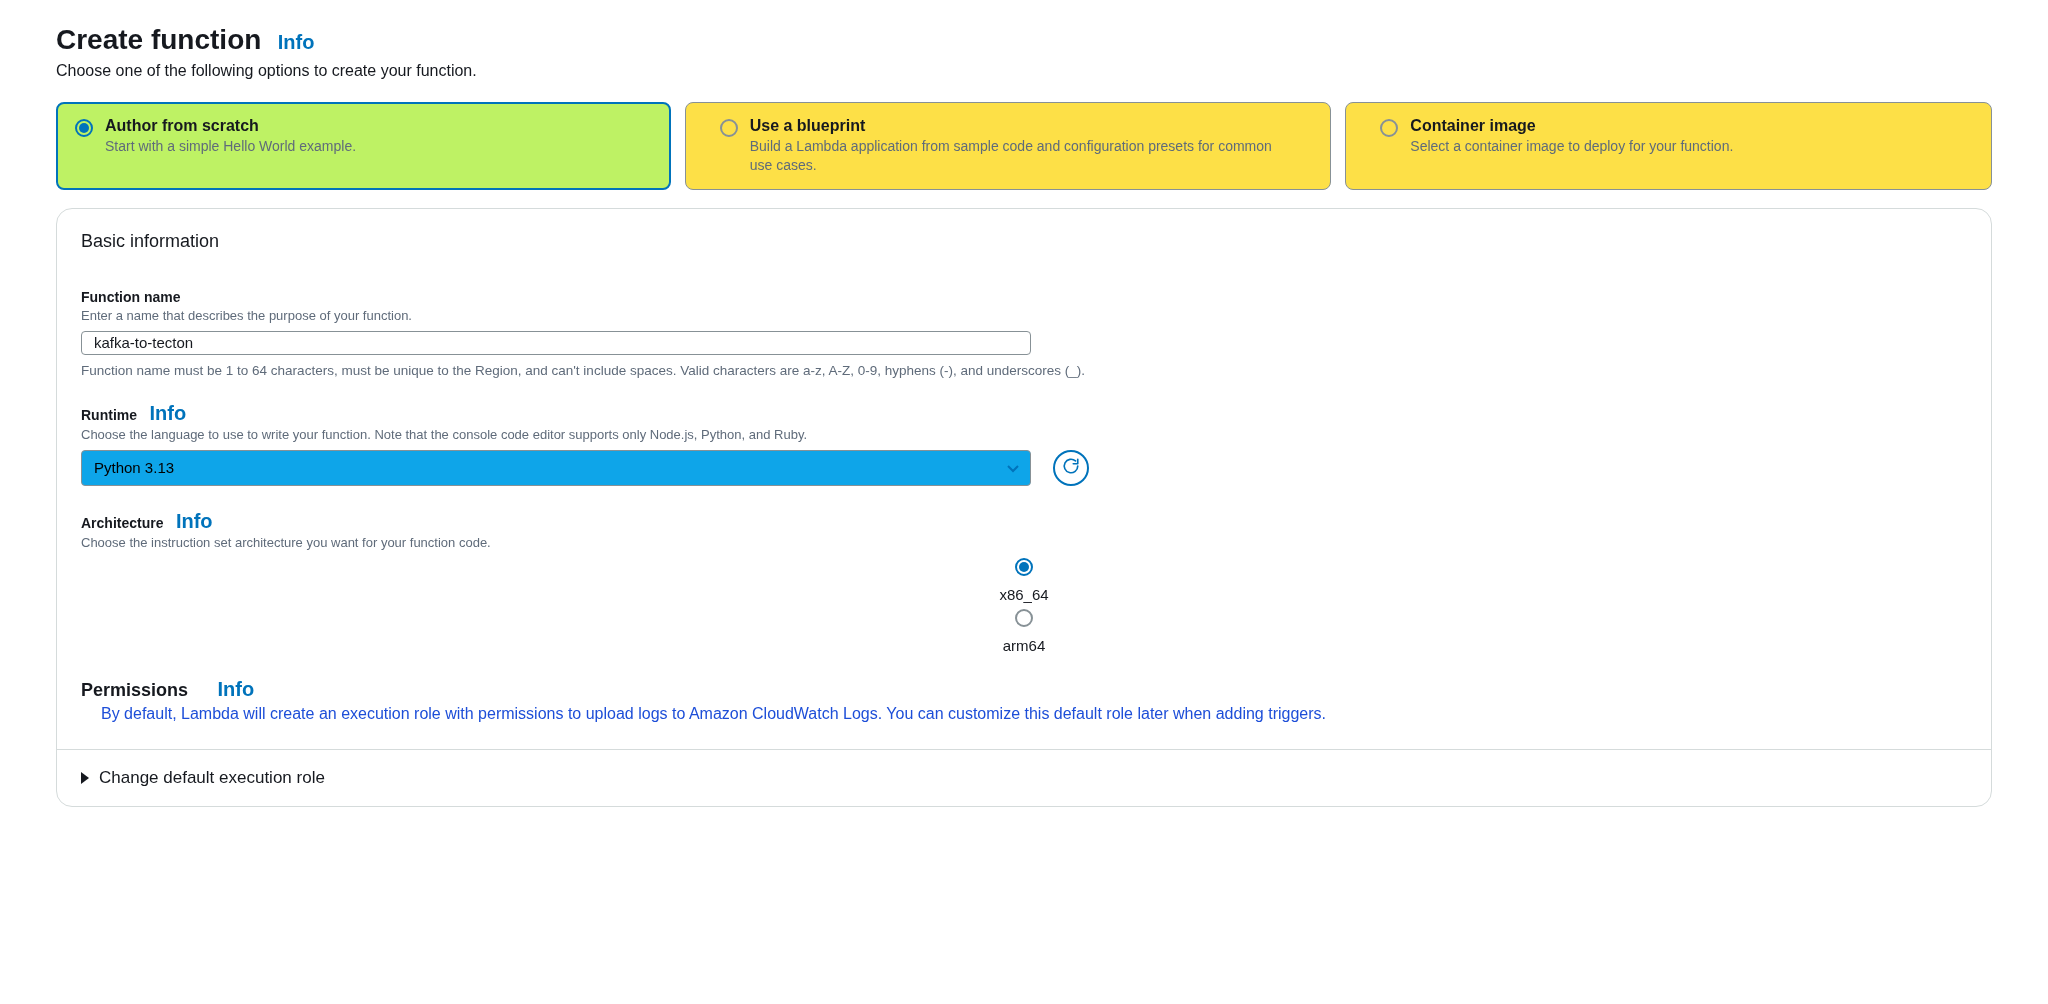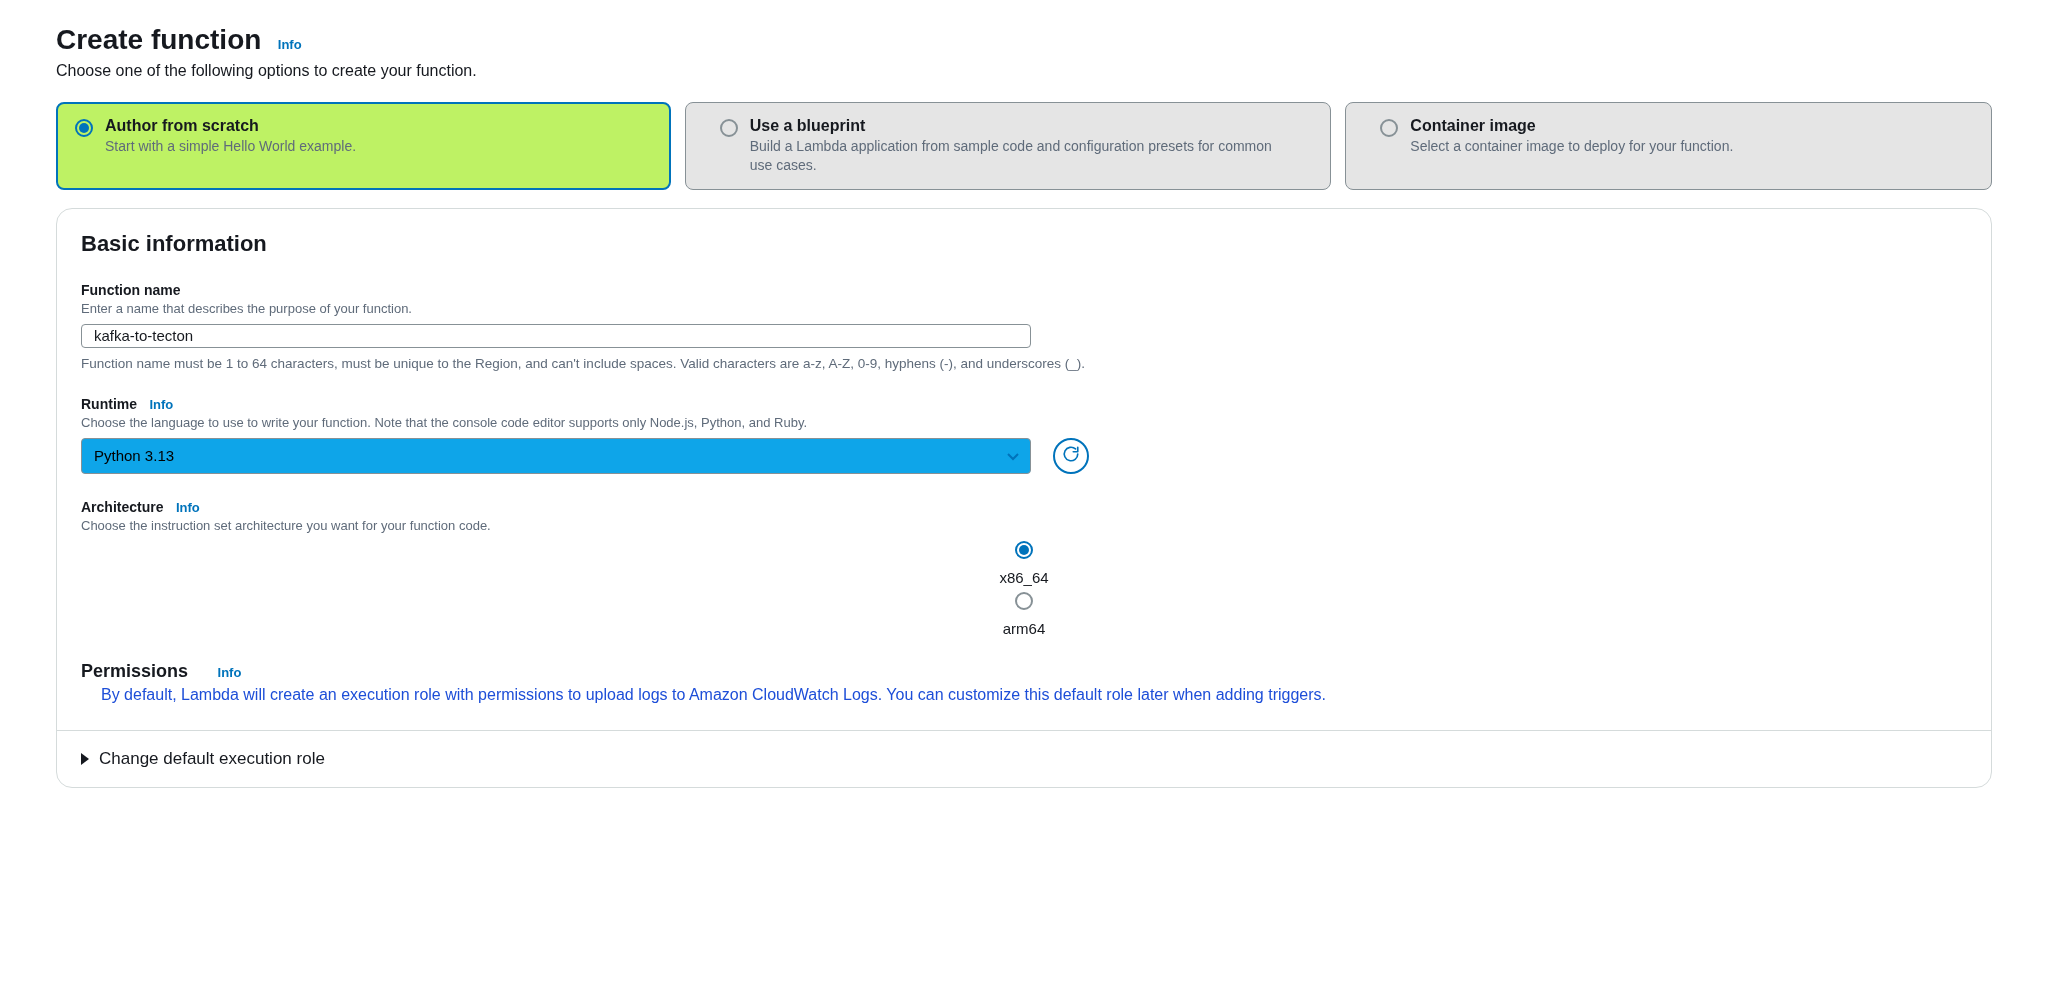--- a/index.html
+++ b/index.html
@@ -10,21 +10,21 @@
   padding: 24px 56px;
 }
 h1 {
   font-size: 28px;
   font-weight: 700;
   display: inline-block;
   margin-right: 12px;
 }
 .info-link {
   color: #0073bb;
-  font-size: 13px;
+  font-size: 20px;
   font-weight: 600;
   cursor: pointer;
   text-decoration: none;
 }
 .subtitle {
   font-size: 16px;
   color: #16191f;
   margin-top: 6px;
   margin-bottom: 22px;
 }
@@ -35,21 +35,21 @@
 }
 .option-card {
   flex: 1;
   border: 1px solid #879196;
   border-radius: 8px;
   padding: 14px 34px;
   display: flex;
   align-items: flex-start;
   gap: 12px;
   cursor: pointer;
-  background: #e5e5e5;
+  background: #fde047;
 }
 .option-card.selected {
   border: 2px solid #0073bb;
   background: #bef264;
   padding: 13px 17px;
 }
 .radio-outer {
   width: 18px;
   height: 18px;
   border: 2px solid #879196;
@@ -83,23 +83,23 @@
 .panel {
   border: 1px solid #d5dbdb;
   border-radius: 16px;
   padding: 0;
   overflow: hidden;
 }
 .panel-body {
   padding: 22px 24px 20px 24px;
 }
 .section-title {
-  font-size: 22px;
-  font-weight: 700;
-  margin-bottom: 24px;
+  font-size: 18px;
+  font-weight: 400;
+  margin-bottom: 36px;
 }
 .field-block { margin-bottom: 24px; }
 .field-label {
   font-size: 14px;
   font-weight: 700;
   color: #16191f;
   display: inline-block;
   margin-right: 8px;
 }
 .field-hint {

